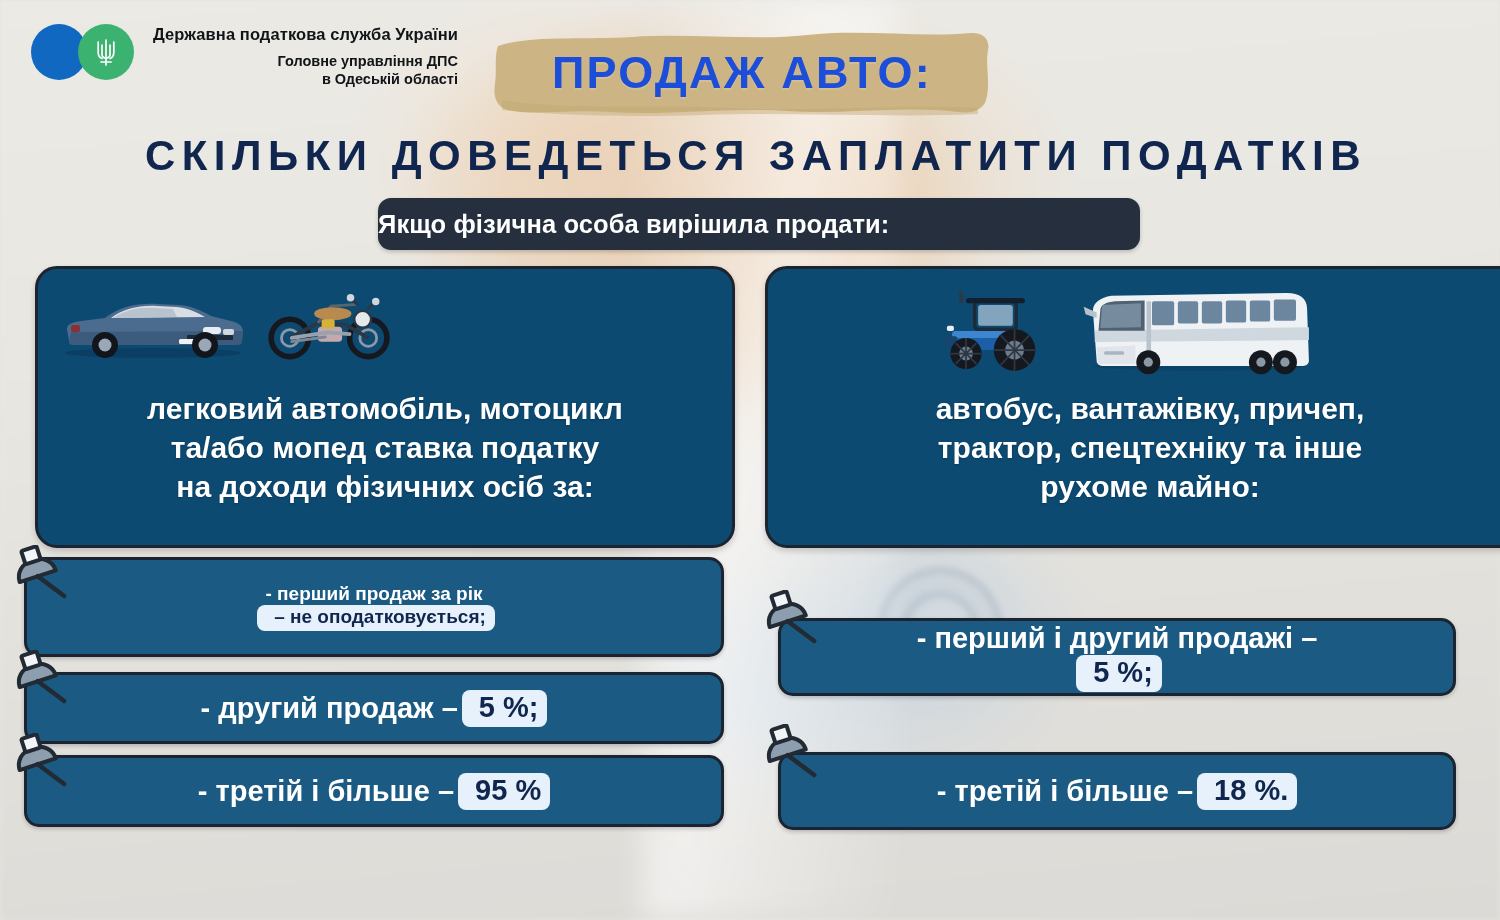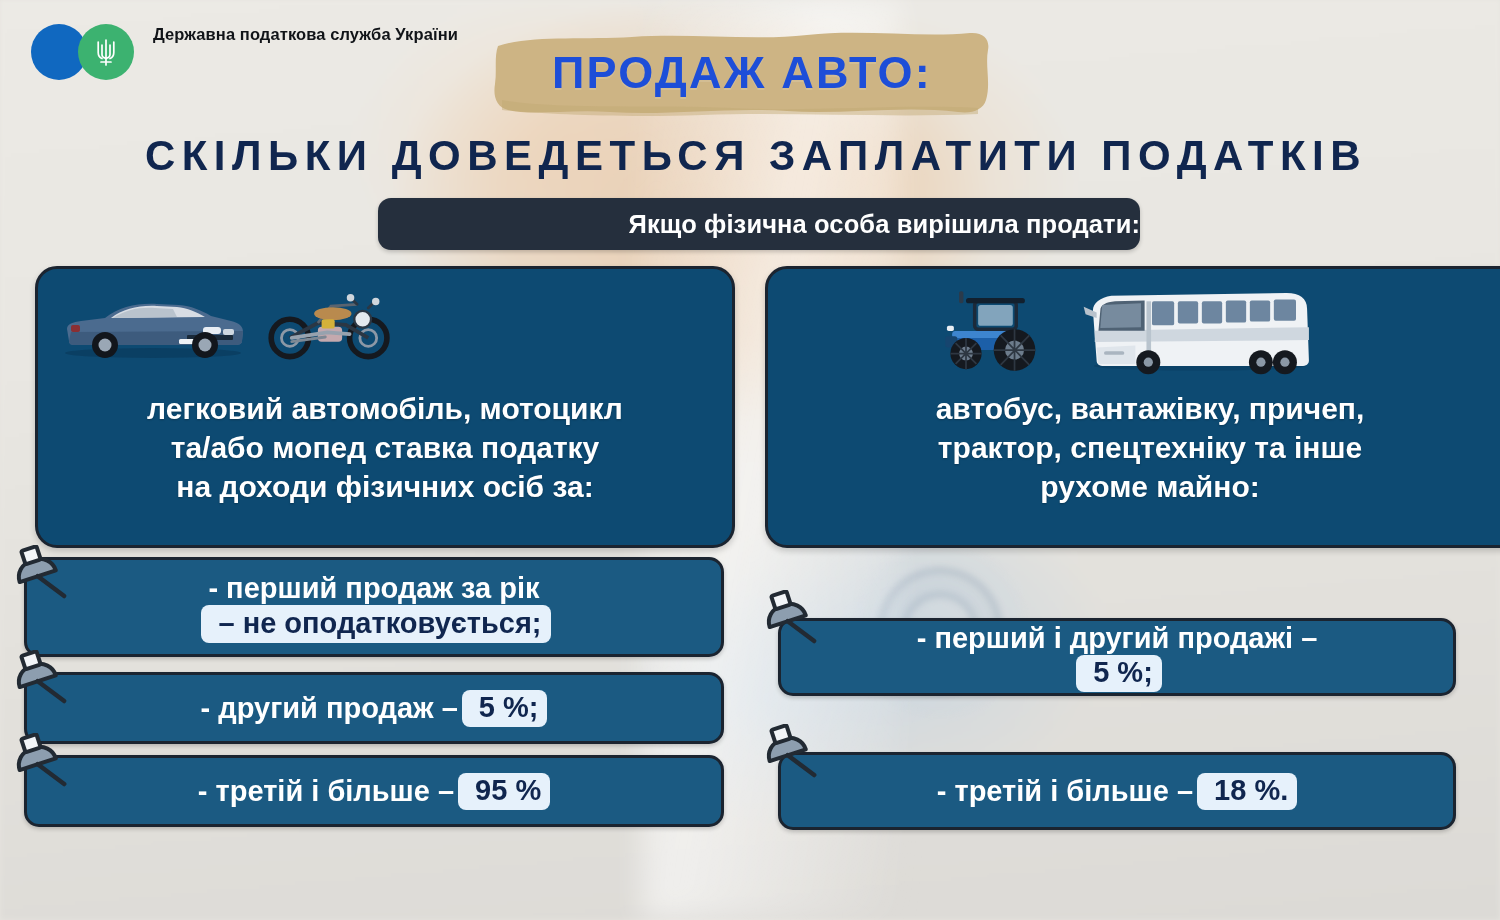--- a/index.html
+++ b/index.html
@@ -70,21 +70,21 @@
     text-align:center;
     font-size:42px; font-weight:900; color:#10264f;
     letter-spacing:6.5px;
     white-space:nowrap;
   }
 
   
   #intro-banner {
     position:absolute; left:378px; top:198px; width:762px; height:52px;
     background:#252f3d; border-radius:13px;
-    display:flex; align-items:center; justify-content:flex-end;
+    display:flex; align-items:center; justify-content:flex-start;
     box-shadow:0 2px 4px rgba(0,0,0,.2);
   }
   #intro-banner span {
     color:#ffffff; font-size:25.5px; font-weight:bold; letter-spacing:.1px;
   }
 
   
   .card {
     position:absolute; top:266px; height:282px;
     background:#0d4a72;
@@ -122,21 +122,21 @@
     display:inline-block;
     background:#e6f1fb; color:#10264f;
     border-radius:8px;
     padding:1px 9px 3px 17px;
     margin-left:4px;
   }
   .pin-icon { position:absolute; width:62px; height:70px; }
 
   
   #row-l1 { left:24px; top:557px; }
-  #row-l1 .pin-box { width:700px; height:100px; flex-direction:column; justify-content:center; font-size:29px; line-height:1.18; }
+  #row-l1 .pin-box { width:700px; height:100px; flex-direction:column; justify-content:center; font-size:19px; line-height:1.18; }
   #row-l1 .pin-icon { left:-16px; top:-12px; }
 
   #row-l2 { left:24px; top:672px; }
   #row-l2 .pin-box { width:700px; height:72px; font-size:29px; }
   #row-l2 .pin-icon { left:-16px; top:-22px; }
 
   #row-l3 { left:24px; top:755px; }
   #row-l3 .pin-box { width:700px; height:72px; font-size:29px; }
   #row-l3 .pin-icon { left:-16px; top:-22px; }
 
@@ -179,20 +179,22 @@
           <path d="M11 4 L11 29"></path>
           <path d="M3.2 6 L3.2 16.5 Q3.2 21 7 22.5"></path>
           <path d="M18.8 6 L18.8 16.5 Q18.8 21 15 22.5"></path>
           <path d="M7 9 L7 18.5 Q7 21.4 11 22.4 Q15 21.4 15 18.5 L15 9"></path>
           <path d="M6 26 L16 26"></path>
         </g>
       </svg>
     </div>
     <div id="logo-text">
       <div class="org-line1">Державна податкова служба України</div>
+      <div class="org-line2">Головне управління ДПС
+в Одеській області</div>
     </div>
   </div>
 
   <div id="brush-wrap">
     <svg id="brush" viewBox="0 0 500 96" preserveAspectRatio="none">
       <path fill="#cdb484" d="M6,20 C40,9 90,14 140,11 C200,7 260,15 315,9 C370,3 430,12 478,7
         C492,6 498,14 496,24 C493,40 499,58 494,74 C491,84 480,88 466,86
         C410,79 350,89 295,85 C235,81 175,90 118,86 C78,83 40,90 16,84
         C4,81 1,70 3,58 C5,45 2,31 6,20 Z"></path>
       <path fill="#c2a873" opacity=".45" d="M10,74 C70,84 160,78 240,82 C320,86 410,78 486,82 L486,88 C400,92 300,86 210,89 C130,92 50,88 10,84 Z"></path>

